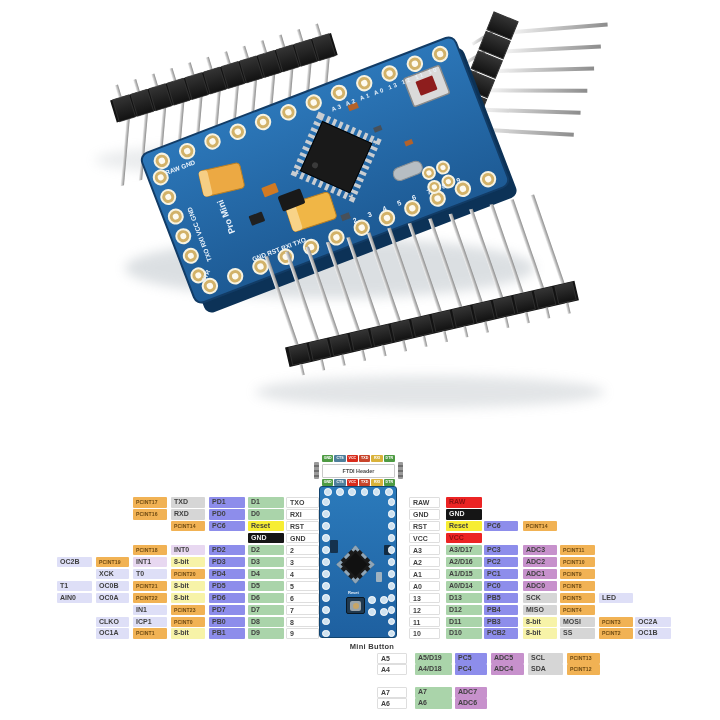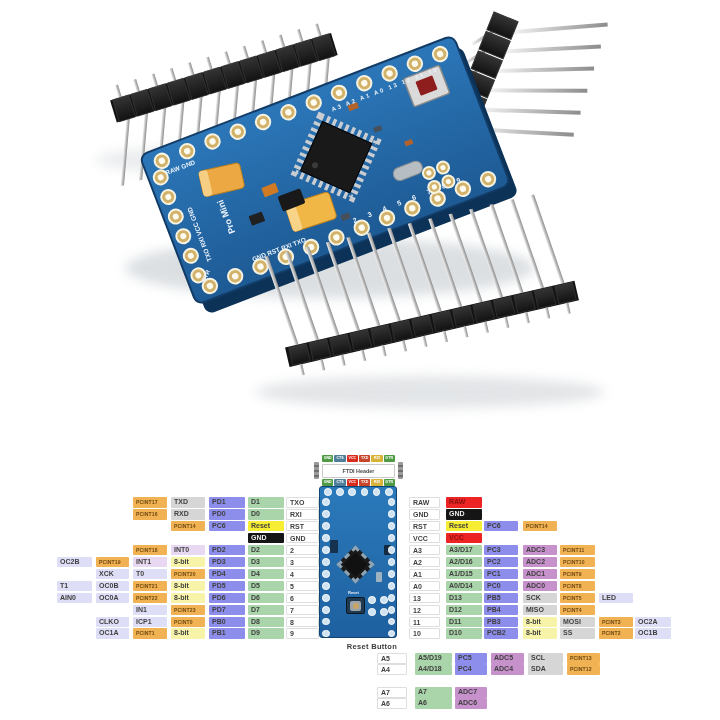--- a/index.html
+++ b/index.html
@@ -314,21 +314,21 @@
     <div class="chip-diamond"></div>
     <div class="chip-core"></div>
     <div class="mini-cmp" style="left:330px;top:540px;width:8px;height:13px;background:#15324E"></div>
     <div class="mini-cmp" style="left:384px;top:545px;width:7px;height:10px;background:#122B42"></div>
     <div class="mini-cmp" style="left:376px;top:572px;width:6px;height:10px;background:#9FB2C0"></div>
     <div class="silk-reset">Reset</div>
     <div class="reset-btn">
         <i></i>
         <b></b>
       </div>
-    <div class="reset-caption">Reset Button</div>
+    <div class="reset-caption">Mini Button</div>
   <div class="cell small" style="left: 133px; top: 497px; width: 34px; background: rgb(241, 178, 84);">PCINT17</div>
       <div class="cell" style="left: 171px; top: 497px; width: 34px; background: rgb(214, 214, 214);">TXD</div>
       <div class="cell" style="left: 209px; top: 497px; width: 36px; background: rgb(141, 141, 235);">PD1</div>
       <div class="cell" style="left: 248px; top: 497px; width: 36px; background: rgb(170, 212, 170);">D1</div>
       <div class="cell" style="left: 286px; top: 497px; width: 33px; background: rgb(255, 255, 255); border: 1px solid rgb(222, 222, 222);">TXO</div>
       <div class="cell small" style="left: 133px; top: 508.95px; width: 34px; background: rgb(241, 178, 84);">PCINT16</div>
       <div class="cell" style="left: 171px; top: 508.95px; width: 34px; background: rgb(214, 214, 214);">RXD</div>
       <div class="cell" style="left: 209px; top: 508.95px; width: 36px; background: rgb(141, 141, 235);">PD0</div>
       <div class="cell" style="left: 248px; top: 508.95px; width: 36px; background: rgb(170, 212, 170);">D0</div>
       <div class="cell" style="left: 286px; top: 508.95px; width: 33px; background: rgb(255, 255, 255); border: 1px solid rgb(222, 222, 222);">RXI</div>

